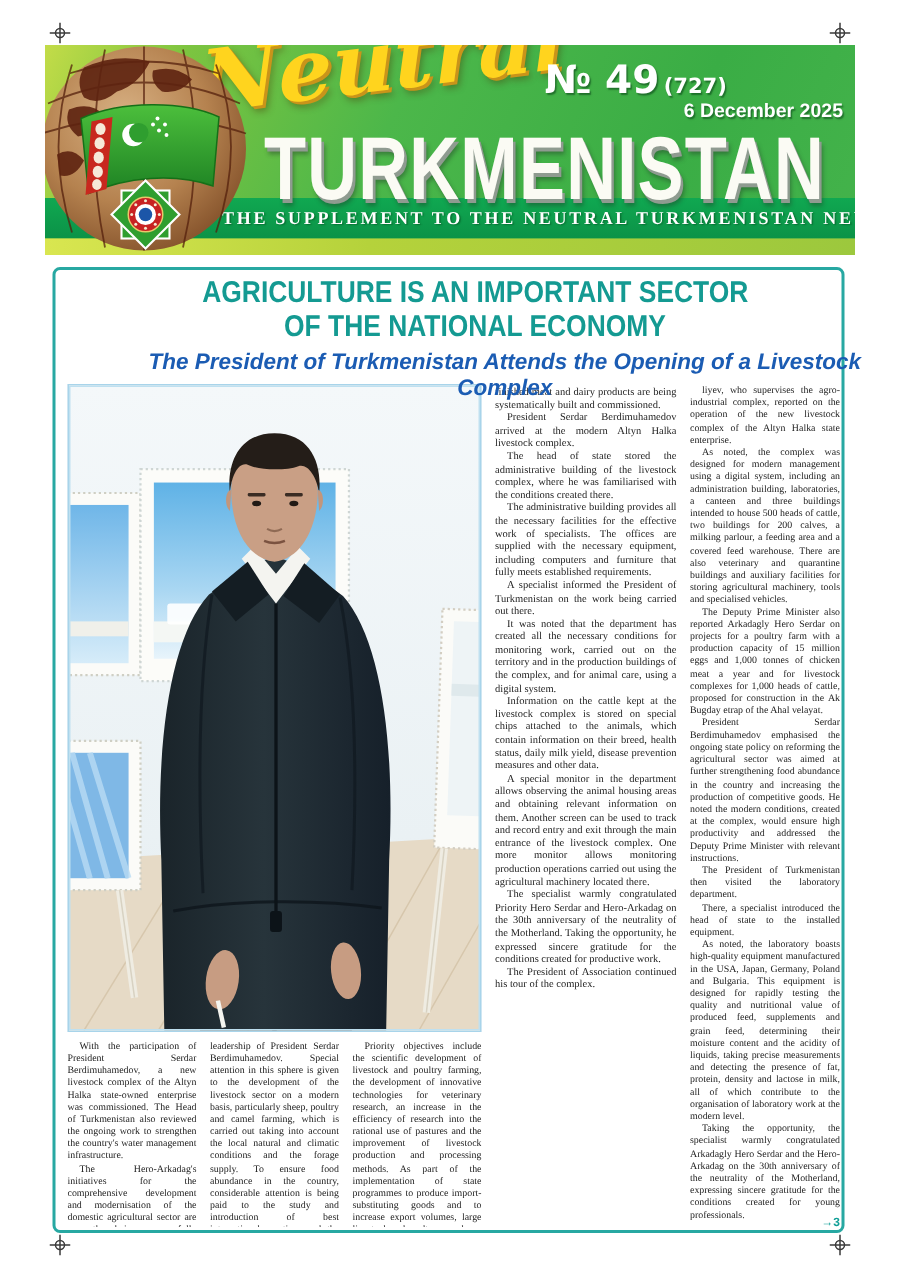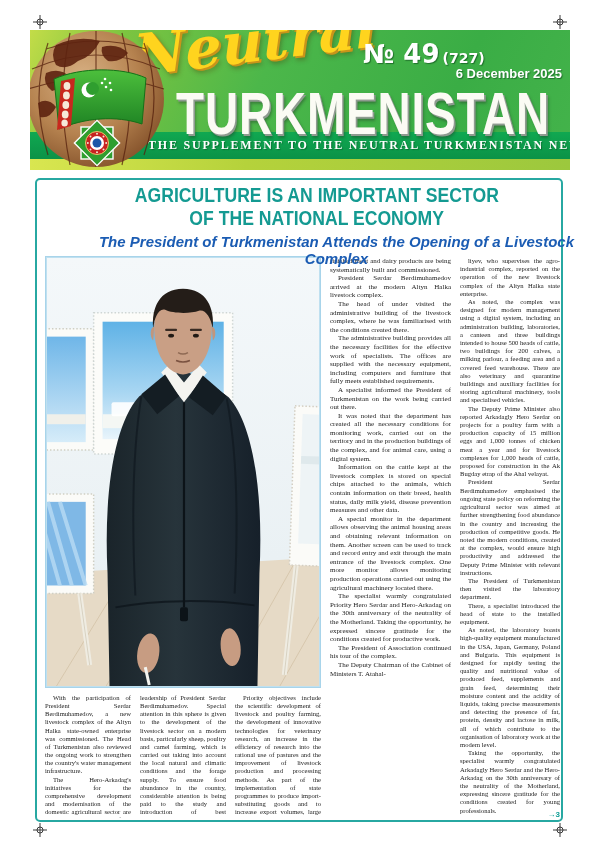--- a/index.html
+++ b/index.html
@@ -281,29 +281,28 @@
         <path d="M131 104 Q138 107 145 104" stroke="#7a5240" stroke-width="1.6" fill="none"></path>
       </g>
       <rect x="0" y="0" width="276" height="432" fill="none" stroke="#bfe0f0" stroke-width="2"></rect>
     </svg>
   </div>
 
   <div class="rightcols">
     <div class="col rcol1 cont">
         <p class="para">finished meat and dairy products are being systematically built and commissioned.</p>
         <p class="para">President Serdar Berdimuhamedov arrived at the modern Altyn Halka livestock complex.</p>
-        <p class="para">The head of under visited the administrative building of the livestock complex, where he was familiarised with the conditions created there.</p>
+        <p class="para">The head of state stored the administrative building of the livestock complex, where he was familiarised with the conditions created there.</p>
         <p class="para">The administrative building provides all the necessary facilities for the effective work of specialists. The offices are supplied with the necessary equipment, including computers and furniture that fully meets established requirements.</p>
         <p class="para">A specialist informed the President of Turkmenistan on the work being carried out there.</p>
         <p class="para">It was noted that the department has created all the necessary conditions for monitoring work, carried out on the territory and in the production buildings of the complex, and for animal care, using a digital system.</p>
         <p class="para">Information on the cattle kept at the livestock complex is stored on special chips attached to the animals, which contain information on their breed, health status, daily milk yield, disease prevention measures and other data.</p>
         <p class="para">A special monitor in the department allows observing the animal housing areas and obtaining relevant information on them. Another screen can be used to track and record entry and exit through the main entrance of the livestock complex. One more monitor allows monitoring production operations carried out using the agricultural machinery located there.</p>
         <p class="para">The specialist warmly congratulated Priority Hero Serdar and Hero-Arkadag on the 30th anniversary of the neutrality of the Motherland. Taking the opportunity, he expressed sincere gratitude for the conditions created for productive work.</p>
         <p class="para">The President of Association continued his tour of the complex.</p>
-        <p class="para">The Deputy Chairman of the Cabinet of Ministers T. Atahal-</p>
       </div>
     <div class="col rcol2 cont">
       <span class="cont-marker">→3</span>
     <p class="para">liyev, who supervises the agro-industrial complex, reported on the operation of the new livestock complex of the Altyn Halka state enterprise.</p>
         <p class="para">As noted, the complex was designed for modern management using a digital system, including an administration building, laboratories, a canteen and three buildings intended to house 500 heads of cattle, two buildings for 200 calves, a milking parlour, a feeding area and a covered feed warehouse. There are also veterinary and quarantine buildings and auxiliary facilities for storing agricultural machinery, tools and specialised vehicles.</p>
         <p class="para">The Deputy Prime Minister also reported Arkadagly Hero Serdar on projects for a poultry farm with a production capacity of 15 million eggs and 1,000 tonnes of chicken meat a year and for livestock complexes for 1,000 heads of cattle, proposed for construction in the Ak Bugday etrap of the Ahal velayat.</p>
         <p class="para">President Serdar Berdimuhamedov emphasised the ongoing state policy on reforming the agricultural sector was aimed at further strengthening food abundance in the country and increasing the production of competitive goods. He noted the modern conditions, created at the complex, would ensure high productivity and addressed the Deputy Prime Minister with relevant instructions.</p>
         <p class="para">The President of Turkmenistan then visited the laboratory department.</p>
         <p class="para">There, a specialist introduced the head of state to the installed equipment.</p>
         <p class="para">As noted, the laboratory boasts high-quality equipment manufactured in the USA, Japan, Germany, Poland and Bulgaria. This equipment is designed for rapidly testing the quality and nutritional value of produced feed, supplements and grain feed, determining their moisture content and the acidity of liquids, taking precise measurements and detecting the presence of fat, protein, density and lactose in milk, all of which contribute to the organisation of laboratory work at the modern level.</p>

